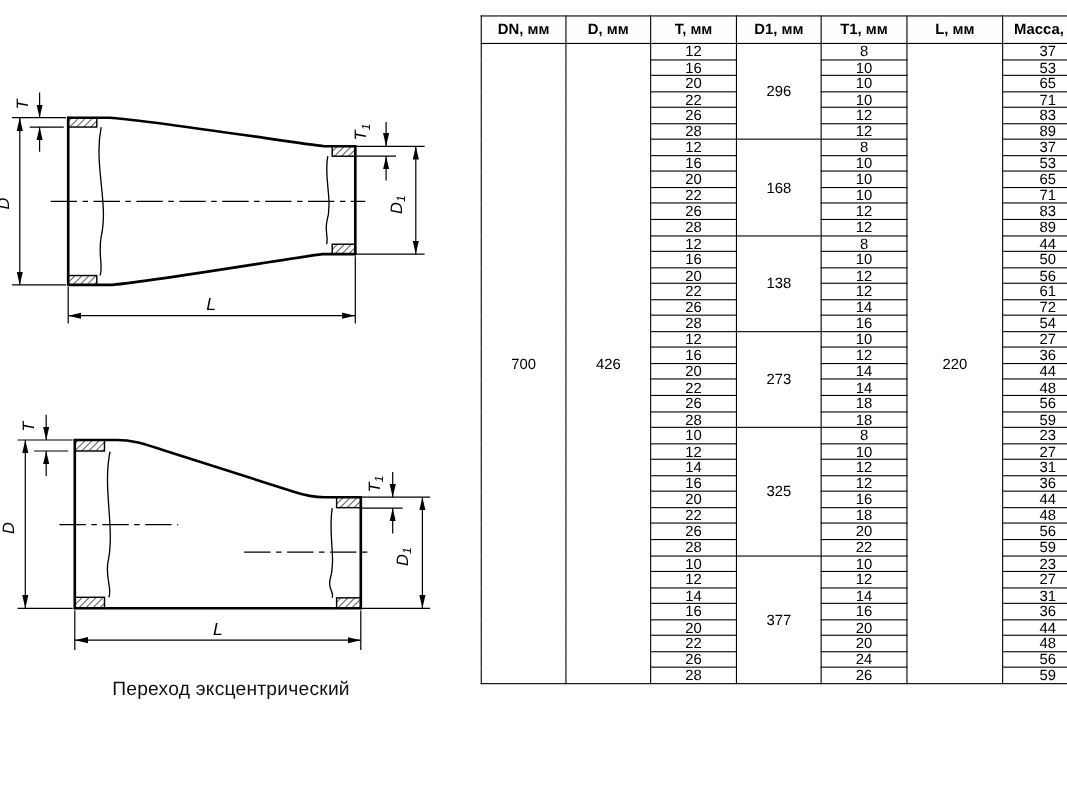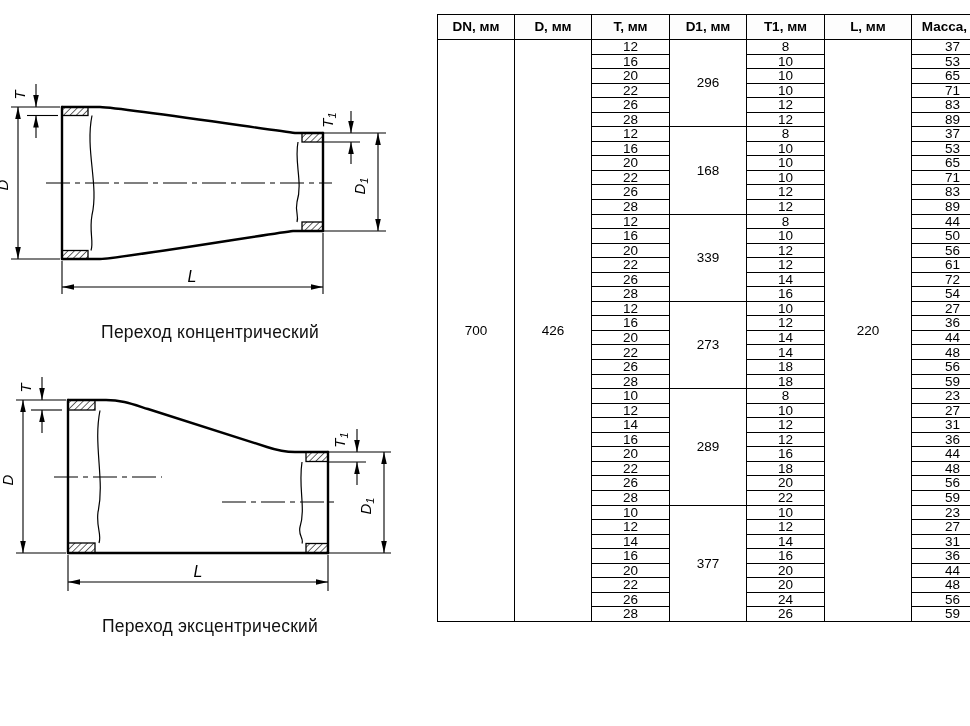--- a/index.html
+++ b/index.html
@@ -94,21 +94,20 @@
     </g>
 
     <g>
       <path class="thin" d="M62,261 V294"></path>
       <path class="thin" d="M323,233 V294"></path>
       <path class="thin" d="M62,287 H323" marker-start="url(#arrc)" marker-end="url(#arrc)"></path>
       <text class="dimL" x="192" y="282" text-anchor="middle">L</text>
     </g>
   </svg>
 
-  <div id="cap1" class="caption">Переход концентрический</div>
 
   <svg style="left:0;top:350px" width="400" height="250" viewBox="0 350 400 250">
     <defs>
       <marker id="arre" markerUnits="userSpaceOnUse" markerWidth="12" markerHeight="8" viewBox="0 0 12 8" refX="12" refY="4" orient="auto-start-reverse">
         <path d="M12,4 L0,1.2 L0,6.8 Z" fill="#000"></path>
       </marker>
       <pattern id="hate" patternUnits="userSpaceOnUse" width="4.5" height="4.5" patternTransform="rotate(45)">
         <line x1="0" y1="0" x2="0" y2="4.5" stroke="#000" stroke-width="1.2"></line>
       </pattern>
     </defs>
@@ -262,21 +261,21 @@
             <td>12</td>
             <td>83</td>
           </tr>
           <tr>
             <td>28</td>
             <td>12</td>
             <td>89</td>
           </tr>
           <tr>
             <td>12</td>
-            <td rowspan="6">339</td>
+            <td rowspan="6">138</td>
             <td>8</td>
             <td>44</td>
           </tr>
           <tr>
             <td>16</td>
             <td>10</td>
             <td>50</td>
           </tr>
           <tr>
             <td>20</td>
@@ -324,21 +323,21 @@
             <td>18</td>
             <td>56</td>
           </tr>
           <tr>
             <td>28</td>
             <td>18</td>
             <td>59</td>
           </tr>
           <tr>
             <td>10</td>
-            <td rowspan="8">289</td>
+            <td rowspan="8">325</td>
             <td>8</td>
             <td>23</td>
           </tr>
           <tr>
             <td>12</td>
             <td>10</td>
             <td>27</td>
           </tr>
           <tr>
             <td>14</td>

